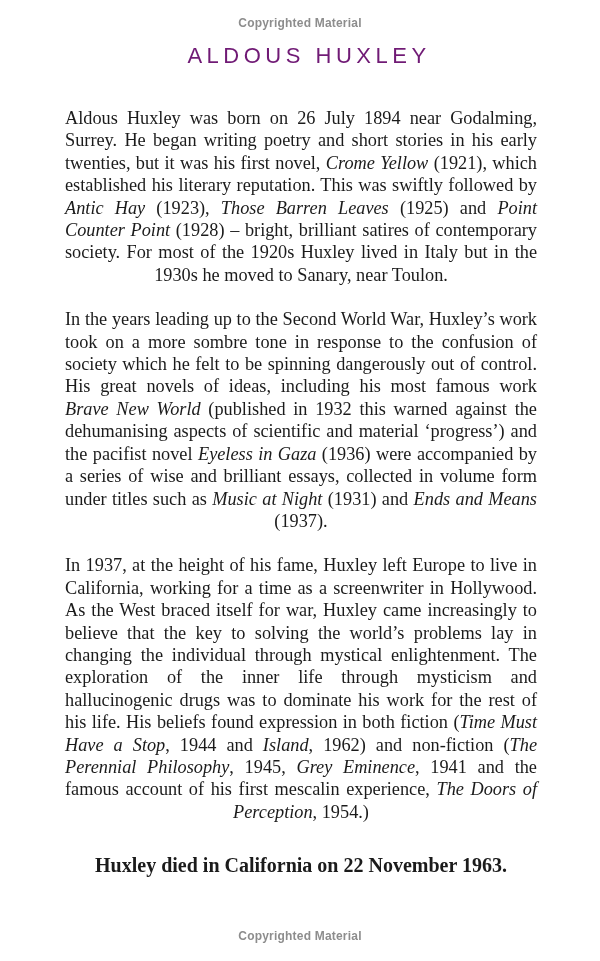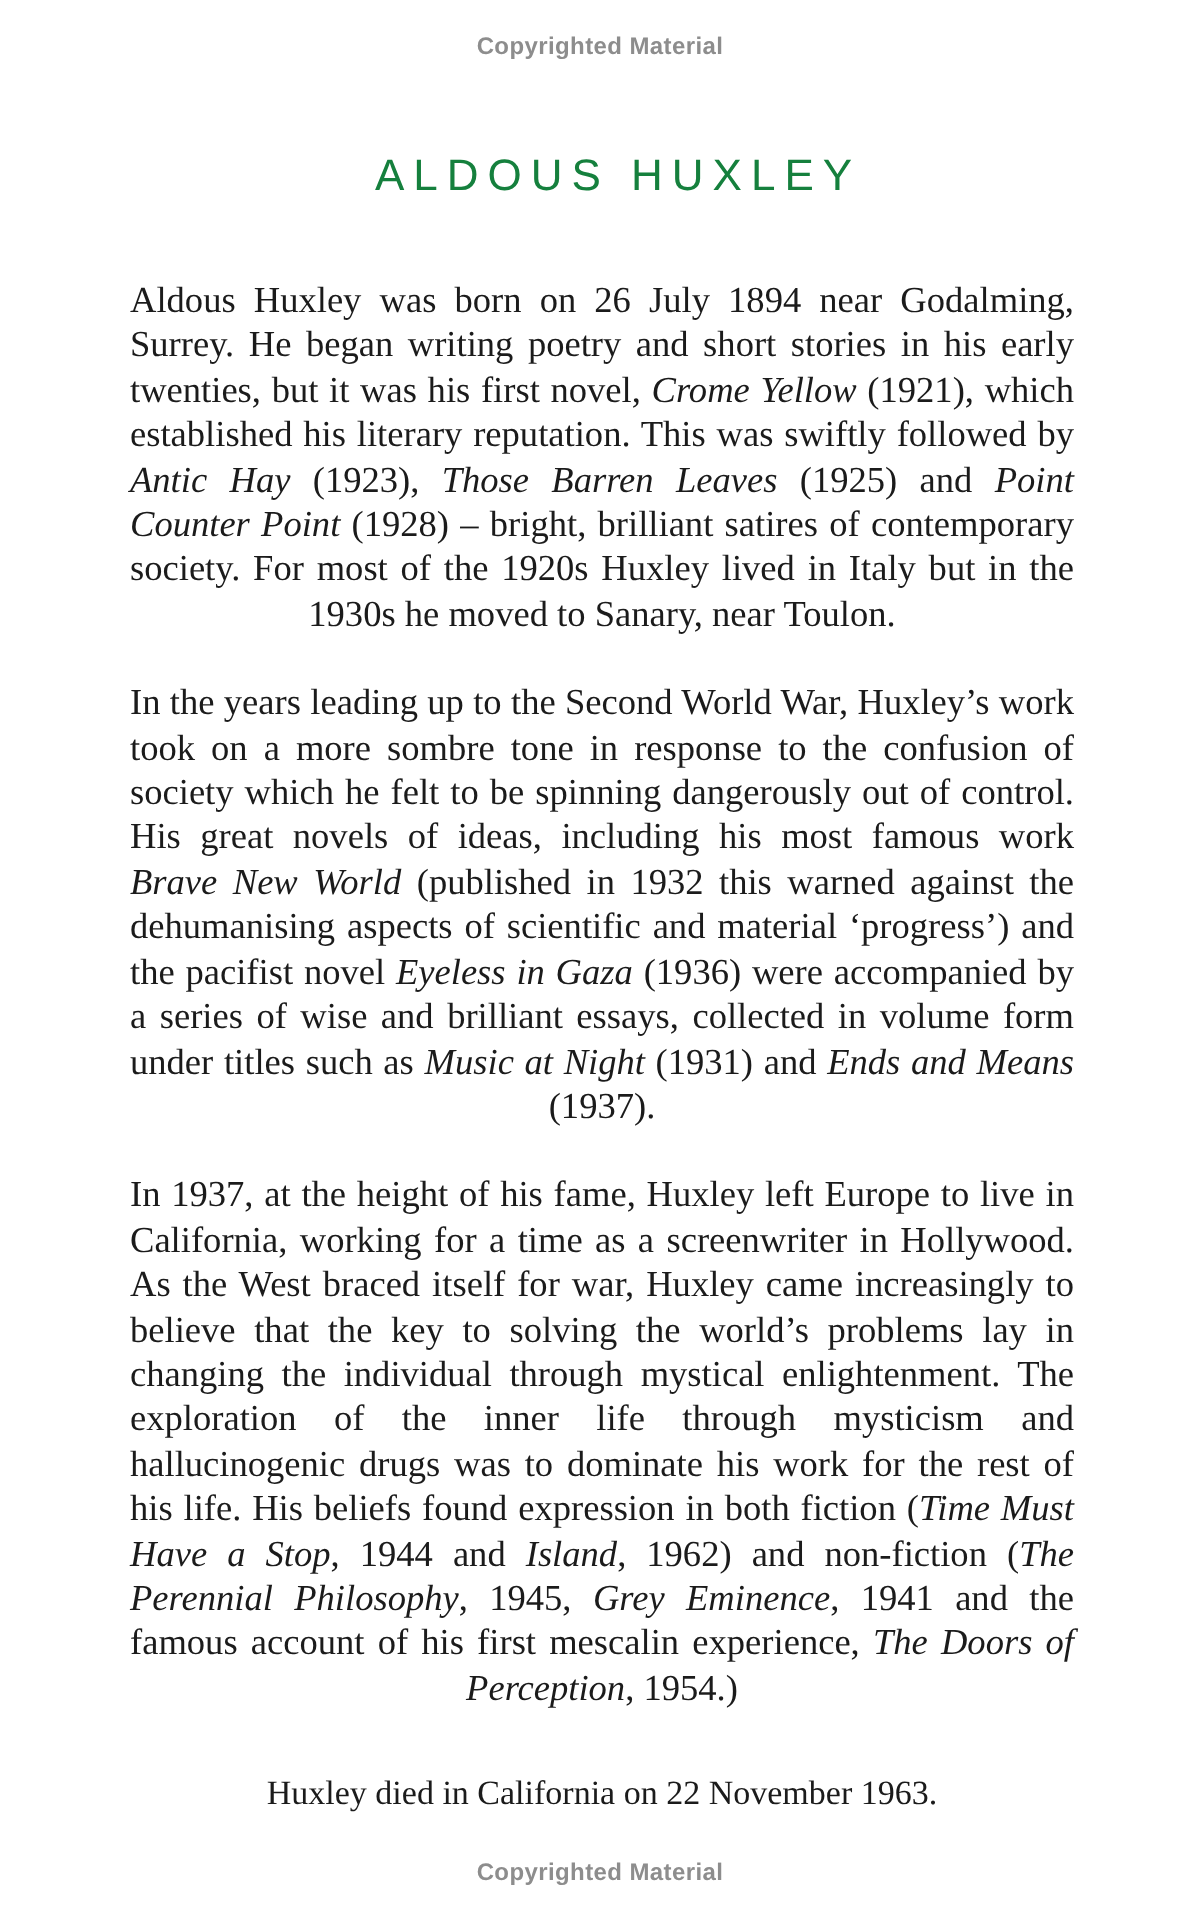--- a/index.html
+++ b/index.html
@@ -28,40 +28,41 @@
     right: 0;
     bottom: 18px;
   }
   .title {
     text-align: center;
     font-family: "Liberation Sans", sans-serif;
     font-weight: 400;
     font-size: 22px;
     letter-spacing: 4.5px;
     padding-left: 18px; 
-    color: #15803d;
-    margin-top: 45px;
+    color: #701a75;
+    margin-top: 13px;
   }
   .content {
     margin: 38px 63px 0 65px;
   }
   .body-para {
     font-size: 18.3px;
     line-height: 22.4px;
     text-align: justify;
     text-align-last: center;
     -moz-text-align-last: center;
     margin: 0 0 22px 0;
   }
   .body-para i { font-style: italic; }
   .closing-line {
-    font-size: 17px;
+    font-size: 20px;
     line-height: 22.4px;
     text-align: center;
     margin-top: 31px;
+    font-weight: bold;
   }
 </style>
 </head>
 <body>
 
 <div class="page">
 
   <div class="copyright copyright-top">Copyrighted Material</div>
 
   <h1 class="title" style="margin-bottom:0; font-weight:400;">ALDOUS HUXLEY</h1>

